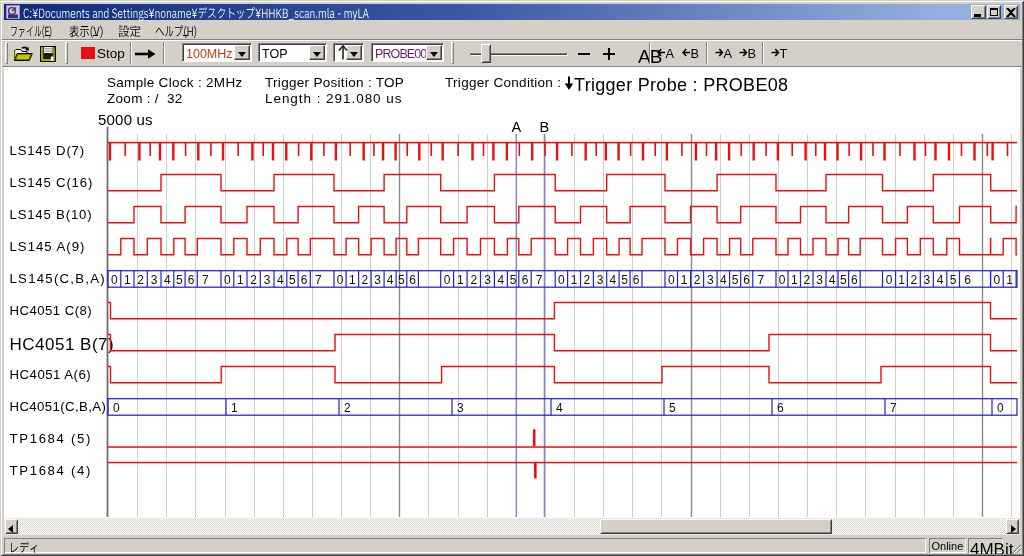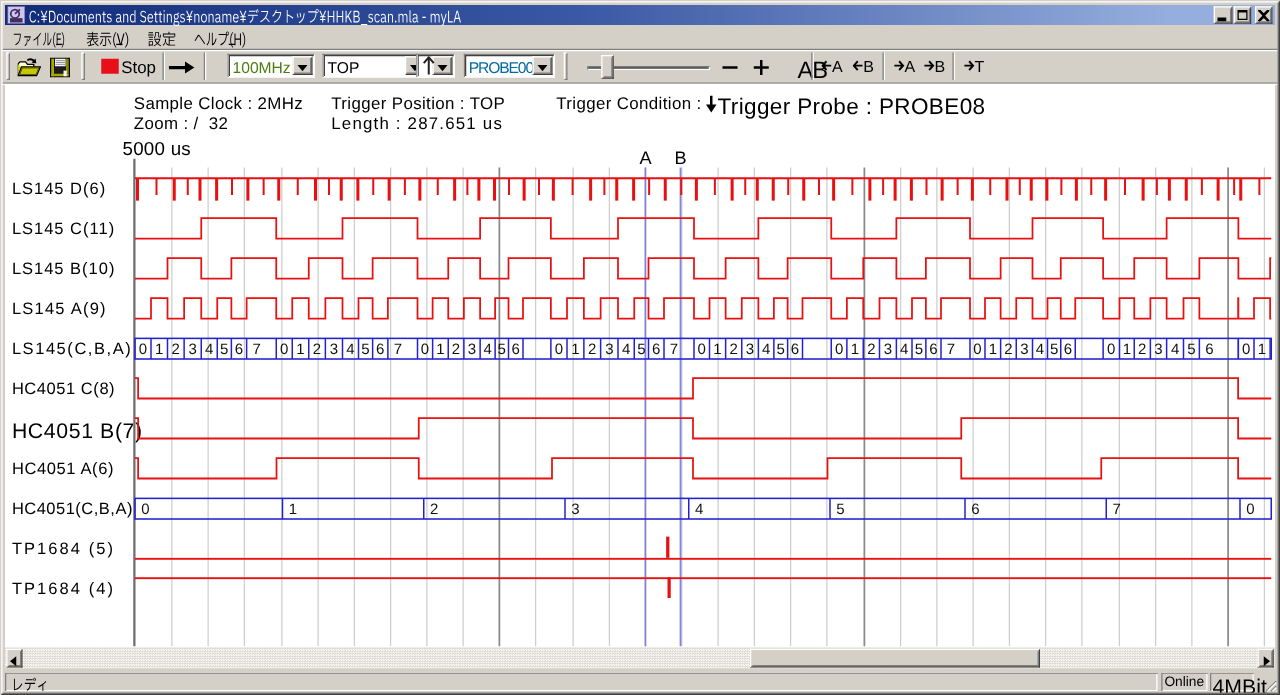--- a/index.html
+++ b/index.html
@@ -144,43 +144,43 @@
 <div style="position:absolute;left:65px;top:42px;width:3px;height:22px;border:1px solid;border-color:#fff #808080 #808080 #fff"></div>
 <div style="position:absolute;left:81px;top:47px;width:13.5px;height:12px;background:#e81018"></div>
 <div class="t" style="left:97px;top:46px;font-size:13.5px">Stop</div>
 <div style="position:absolute;left:129.5px;top:42px;width:2px;height:22px;border-left:1px solid #808080;border-right:1px solid #fff"></div>
 <svg width="21" height="12" viewBox="0 0 21 12" style="position:absolute;left:134.5px;top:47.5px">
 <path d="M0 6 H14" stroke="#000" stroke-width="2.6" fill="none"></path>
 <path d="M13 1.2 L20.5 6 L13 10.8 Z" fill="#000"></path>
 </svg>
 <div style="position:absolute;left:163px;top:42px;width:2px;height:22px;border-left:1px solid #808080;border-right:1px solid #fff"></div>
 <div style="position:absolute;left:182px;top:42.5px;width:69.5px;height:19.5px;background:#fff;border-top:1px solid #808080;border-left:1px solid #808080;border-bottom:1px solid #fff;border-right:1px solid #fff;box-shadow:inset 1px 1px 0 #404040">
-<div style="position:absolute;left:3px;top:3px;font:12.5px 'Liberation Sans',sans-serif;letter-spacing:0px;color:#4d7c0f;white-space:nowrap">100MHz</div>
+<div style="position:absolute;left:3px;top:3px;font:12.5px 'Liberation Sans',sans-serif;letter-spacing:0px;color:#c2410c;white-space:nowrap">100MHz</div>
 <div style="position:absolute;right:1px;top:1px;width:16px;height:15.5px;background:#d4d0c8;border:1px solid #404040;border-top-color:#fff;border-left-color:#fff;box-shadow:inset -1px -1px 0 #808080">
 <div style="position:absolute;left:3px;top:6px;width:0;height:0;border:4.5px solid transparent;border-top:5.5px solid #000"></div>
     </div>
   </div>
-<div style="position:absolute;left:258px;top:42.5px;width:84px;height:19.5px;background:#fff;border-top:1px solid #808080;border-left:1px solid #808080;border-bottom:1px solid #fff;border-right:1px solid #fff;box-shadow:inset 1px 1px 0 #404040">
+<div style="position:absolute;left:258px;top:42.5px;width:69px;height:19.5px;background:#fff;border-top:1px solid #808080;border-left:1px solid #808080;border-bottom:1px solid #fff;border-right:1px solid #fff;box-shadow:inset 1px 1px 0 #404040">
 <div style="position:absolute;left:3px;top:3px;font:12.5px 'Liberation Sans',sans-serif;letter-spacing:0px;color:#000;white-space:nowrap">TOP</div>
 <div style="position:absolute;right:1px;top:1px;width:16px;height:15.5px;background:#d4d0c8;border:1px solid #404040;border-top-color:#fff;border-left-color:#fff;box-shadow:inset -1px -1px 0 #808080">
 <div style="position:absolute;left:3px;top:6px;width:0;height:0;border:4.5px solid transparent;border-top:5.5px solid #000"></div>
     </div>
   </div>
 <div style="position:absolute;left:333px;top:42.5px;width:31px;height:19.5px;background:#fff;border-top:1px solid #808080;border-left:1px solid #808080;border-bottom:1px solid #fff;border-right:1px solid #fff;box-shadow:inset 1px 1px 0 #404040">
 <div style="position:absolute;left:3px;top:3px;font:12.5px 'Liberation Sans',sans-serif;letter-spacing:0px;color:#000;white-space:nowrap"></div>
 <div style="position:absolute;right:1px;top:1px;width:16px;height:15.5px;background:#d4d0c8;border:1px solid #404040;border-top-color:#fff;border-left-color:#fff;box-shadow:inset -1px -1px 0 #808080">
 <div style="position:absolute;left:3px;top:6px;width:0;height:0;border:4.5px solid transparent;border-top:5.5px solid #000"></div>
     </div>
   </div>
 <svg width="10" height="15" viewBox="0 0 10 15" style="position:absolute;left:337.5px;top:45px">
     <path d="M5 14.5 V1.5" stroke="#222" stroke-width="1.6"></path>
     <path d="M1 5.5 L5 0.8 L9 5.5" stroke="#222" stroke-width="1.6" fill="none"></path>
   </svg>
 <div style="position:absolute;left:371px;top:42.5px;width:73px;height:19.5px;background:#fff;border-top:1px solid #808080;border-left:1px solid #808080;border-bottom:1px solid #fff;border-right:1px solid #fff;box-shadow:inset 1px 1px 0 #404040">
-<div style="position:absolute;left:3px;top:3px;font:12.5px 'Liberation Sans',sans-serif;letter-spacing:-0.9px;color:#0369a1;white-space:nowrap">PROBE00</div>
+<div style="position:absolute;left:3px;top:3px;font:12.5px 'Liberation Sans',sans-serif;letter-spacing:-0.9px;color:#701a75;white-space:nowrap">PROBE00</div>
 <div style="position:absolute;right:1px;top:1px;width:16px;height:15.5px;background:#d4d0c8;border:1px solid #404040;border-top-color:#fff;border-left-color:#fff;box-shadow:inset -1px -1px 0 #808080">
 <div style="position:absolute;left:3px;top:6px;width:0;height:0;border:4.5px solid transparent;border-top:5.5px solid #000"></div>
     </div>
   </div>
 <div style="position:absolute;left:450.5px;top:42px;width:3px;height:22px;border:1px solid;border-color:#fff #808080 #808080 #fff"></div>
 <div style="position:absolute;left:470px;top:52.5px;width:98px;height:3px;border:1px solid #808080;border-bottom-color:#fff;border-right-color:#fff;background:#404040"></div>
 <div style="position:absolute;left:481px;top:44px;width:10px;height:19px;background:#d4d0c8;border:1px solid;border-color:#fff #404040 #404040 #fff;box-shadow:inset 1px 1px 0 #d4d0c8, inset -1px -1px 0 #808080"></div>
 <div style="position:absolute;left:578px;top:52.6px;width:11.5px;height:2.1px;background:#000"></div>
 <div style="position:absolute;left:602.5px;top:52.6px;width:12px;height:2.1px;background:#000"></div>
 <div style="position:absolute;left:607.5px;top:47.6px;width:2.1px;height:12px;background:#000"></div>
@@ -212,26 +212,26 @@
 <div style="position:absolute;left:4px;top:68px;width:1016px;height:450px;background:#fff"></div>
 <div class="t" style="left:107px;top:74.5px;font-size:13.5px;letter-spacing:0.3px">Sample Clock : 2MHz</div>
 <div class="t" style="left:265px;top:74.5px;font-size:13.5px;letter-spacing:0.3px">Trigger Position : TOP</div>
 <div class="t" style="left:445px;top:74.5px;font-size:13.5px;letter-spacing:0.3px">Trigger Condition :</div>
 <svg width="10" height="15" viewBox="0 0 10 15" style="position:absolute;left:564px;top:75.5px">
     <path d="M5 0.5 V9" stroke="#000" stroke-width="2"></path>
     <path d="M0.8 7.5 L5 14 L9.2 7.5 Z" fill="#000"></path>
   </svg>
 <div class="t" style="left:574px;top:74.5px;font-size:18px;letter-spacing:0.3px">Trigger Probe : PROBE08</div>
 <div class="t" style="left:107px;top:91px;font-size:13.5px;letter-spacing:0.3px">Zoom : /&nbsp; 32</div>
-<div class="t" style="left:265px;top:91px;font-size:13.5px;letter-spacing:0.95px">Length : 287.651 us</div>
+<div class="t" style="left:265px;top:91px;font-size:13.5px;letter-spacing:0.95px">Length : 291.080 us</div>
 <div class="t" style="left:98px;top:110.5px;font-size:15px;letter-spacing:0.2px">5000 us</div>
 <div class="t" style="left:511.5px;top:119px;font-size:14.5px">A</div>
 <div class="t" style="left:539.5px;top:119px;font-size:14.5px">B</div>
-<div class="t" style="left:9.5px;top:143px;font-size:13.2px;letter-spacing:0.8px">LS145 D(6)</div>
-<div class="t" style="left:9.5px;top:175px;font-size:13.2px;letter-spacing:0.8px">LS145 C(11)</div>
+<div class="t" style="left:9.5px;top:143px;font-size:13.2px;letter-spacing:0.8px">LS145 D(7)</div>
+<div class="t" style="left:9.5px;top:175px;font-size:13.2px;letter-spacing:0.8px">LS145 C(16)</div>
 <div class="t" style="left:9.5px;top:207px;font-size:13.2px;letter-spacing:0.8px">LS145 B(10)</div>
 <div class="t" style="left:9.5px;top:239px;font-size:13.2px;letter-spacing:1.0px">LS145 A(9)</div>
 <div class="t" style="left:9.5px;top:271px;font-size:13.2px;letter-spacing:1.25px">LS145(C,B,A)</div>
 <div class="t" style="left:9.5px;top:303px;font-size:13.2px;letter-spacing:0.45px">HC4051 C(8)</div>
 <div class="t" style="left:9.5px;top:335px;font-size:17px;letter-spacing:0.5px">HC4051 B(7)</div>
 <div class="t" style="left:9.5px;top:367px;font-size:13.2px;letter-spacing:0.5px">HC4051 A(6)</div>
 <div class="t" style="left:9.5px;top:399px;font-size:13.2px;letter-spacing:0.4px">HC4051(C,B,A)</div>
 <div class="t" style="left:9.5px;top:431px;font-size:13.2px;letter-spacing:1.65px">TP1684 (5)</div>
 <div class="t" style="left:9.5px;top:463px;font-size:13.2px;letter-spacing:1.65px">TP1684 (4)</div>
 <svg width="1024" height="556" style="position:absolute;left:0;top:0">

